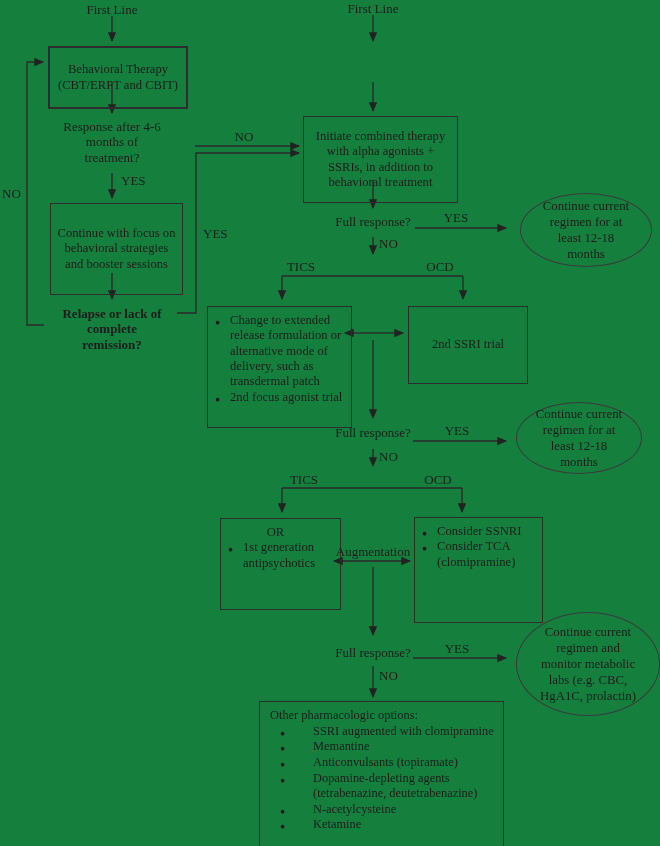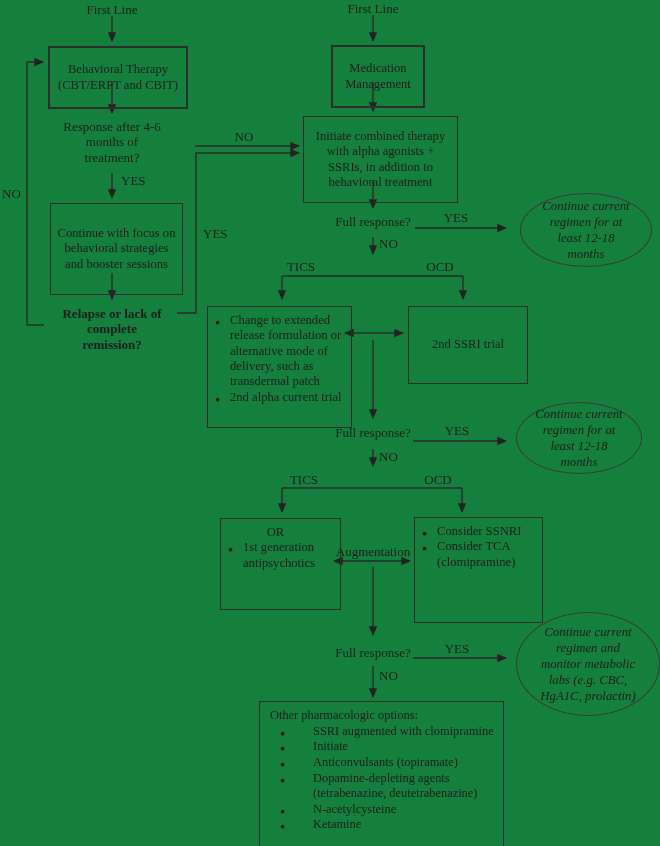--- a/index.html
+++ b/index.html
@@ -25,21 +25,21 @@
   .bt{flex:1;}
   .orline{text-align:center;padding-right:14px;}
   .opts{display:block;text-align:left;padding:6px 6px 4px 10px;font-size:12.4px;line-height:1.26;}
   .opts .bi{padding-left:8px;}
   .opts .dot{flex:0 0 33px;padding-left:2px;}
   .oval{
     position:absolute;border:1.4px solid #3a3a3a;border-radius:50%;
     display:flex;align-items:center;justify-content:center;text-align:center;
     font-size:12.8px;line-height:1.26;
   }
-  .oval span{display:block;font-style:italic;}
+  .oval span{display:block;}
 </style>
 </head>
 <body>
 
 <div id="canvas">
 
   <svg class="wires" viewBox="0 0 660 846">
     <defs>
       <marker id="ah" markerWidth="8" markerHeight="8" refX="6.2" refY="3" orient="auto">
         <path d="M0,0 L7,3 L0,6 Z" fill="#222"></path>
@@ -78,42 +78,41 @@
   <div class="lbl" style="left:62px;top:2px;width:100px;">First Line</div>
   <div class="lbl" style="left:323px;top:1px;width:100px;">First Line</div>
 
   <div class="box thick" style="left:48px;top:46px;width:128px;height:37px;">Behavioral Therapy (CBT/ERPT and CBIT)</div>
   <div class="lbl" style="left:57px;top:119px;width:110px;">Response after 4-6 months of treatment?</div>
   <div class="lbl left" style="left:121px;top:173px;width:34px;">YES</div>
   <div class="lbl left" style="left:2px;top:186px;width:30px;">NO</div>
   <div class="box" style="left:50px;top:203px;width:123px;height:68px;">Continue with focus on behavioral strategies and booster sessions</div>
   <div class="lbl" style="left:58px;top:306px;width:108px;font-weight:bold;">Relapse or lack of complete remission?</div>
 
-  <div class="box thick" style="left:331px;top:45px;width:82px;height:37px;">Medication Management</div>
   <div class="lbl" style="left:226px;top:129px;width:36px;">NO</div>
   <div class="lbl left" style="left:203px;top:226px;width:40px;">YES</div>
   <div class="box" style="left:303px;top:116px;width:145px;height:63px;">Initiate combined therapy with alpha agonists + SSRIs, in addition to behavioral treatment</div>
 
   <div class="lbl" style="left:329px;top:214px;width:88px;">Full response?</div>
   <div class="lbl" style="left:438px;top:210px;width:36px;">YES</div>
   <div class="lbl left" style="left:379px;top:236px;width:30px;">NO</div>
   <div class="oval" style="left:520px;top:193px;width:130px;height:72px;">
     <span style="width:92px;">Continue current regimen for at least 12-18 months</span>
   </div>
 
   <div class="lbl" style="left:281px;top:259px;width:40px;">TICS</div>
   <div class="lbl" style="left:420px;top:259px;width:40px;">OCD</div>
   <div class="box bullets" style="left:207px;top:306px;width:133px;height:110px;">
     <div class="bi">
       <span class="dot"></span>
       <span class="bt">Change to extended release formulation or alternative mode of delivery, such as transdermal patch</span>
     </div>
     <div class="bi">
       <span class="dot"></span>
-      <span class="bt">2nd alpha current trial</span>
+      <span class="bt">2nd focus agonist trial</span>
     </div>
   </div>
   <div class="box" style="left:408px;top:306px;width:110px;height:54px;">2nd SSRI trial</div>
 
   <div class="lbl" style="left:329px;top:425px;width:88px;">Full response?</div>
   <div class="lbl" style="left:439px;top:423px;width:36px;">YES</div>
   <div class="lbl left" style="left:379px;top:449px;width:30px;">NO</div>
   <div class="oval" style="left:516px;top:402px;width:124px;height:70px;">
     <span style="width:92px;">Continue current regimen for at least 12-18 months</span>
   </div>
@@ -147,21 +146,21 @@
   </div>
 
   <div class="box opts" style="left:259px;top:701px;width:227px;height:138px;">
     <div>Other pharmacologic options:</div>
     <div class="bi">
       <span class="dot"></span>
       <span class="bt">SSRI augmented with clomipramine</span>
     </div>
     <div class="bi">
       <span class="dot"></span>
-      <span class="bt">Initiate</span>
+      <span class="bt">Memantine</span>
     </div>
     <div class="bi">
       <span class="dot"></span>
       <span class="bt">Anticonvulsants (topiramate)</span>
     </div>
     <div class="bi">
       <span class="dot"></span>
       <span class="bt">Dopamine-depleting agents (tetrabenazine, deutetrabenazine)</span>
     </div>
     <div class="bi">

